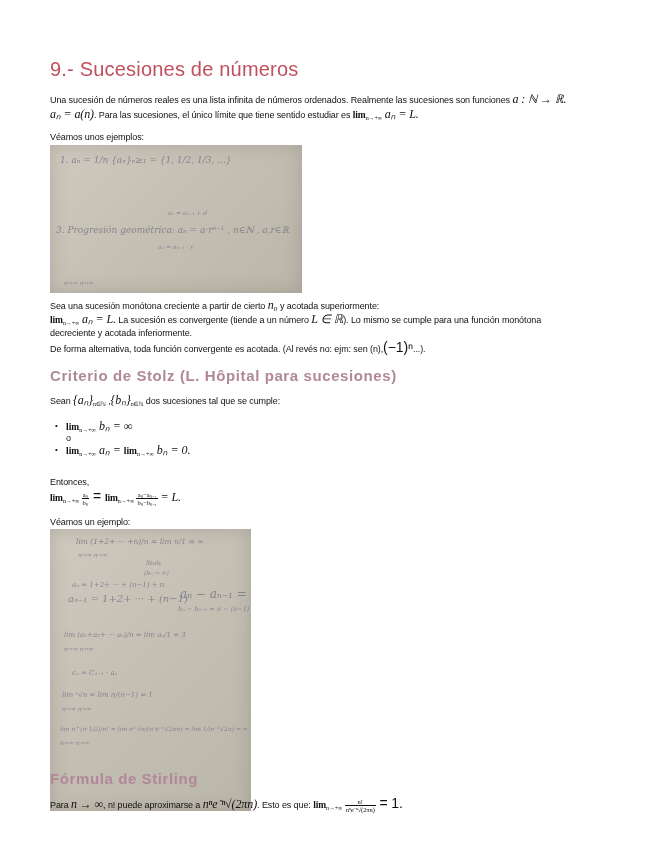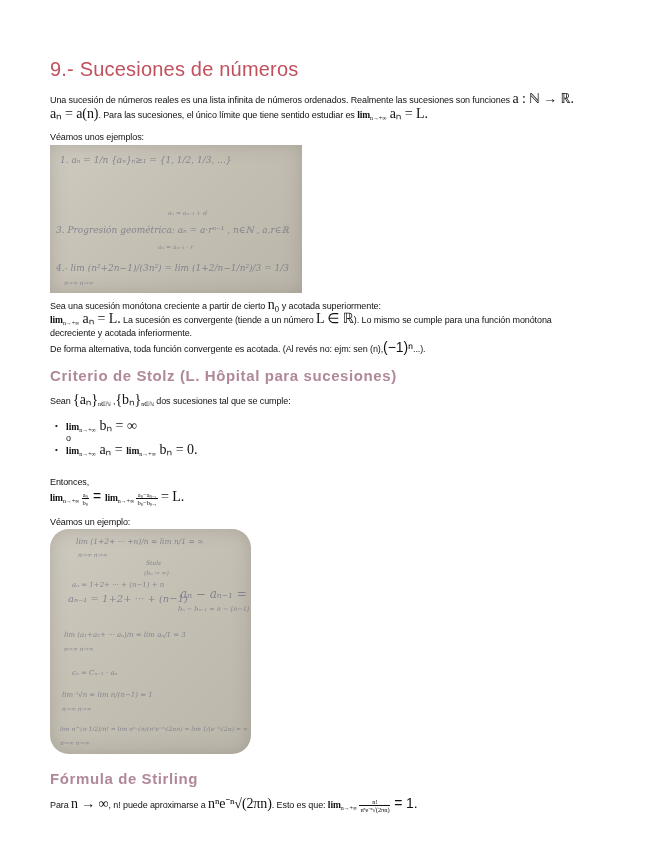--- a/index.html
+++ b/index.html
@@ -14,21 +14,21 @@
   }
   .h2 {
     position: absolute; left: 0; font-size: 15px; font-weight: bold;
     color: #b0889a; letter-spacing: 0.6px; white-space: nowrap;
   }
   .p {
     position: absolute; left: 0; font-size: 9px; line-height: 12px;
     color: #111; white-space: nowrap; letter-spacing: -0.1px;
   }
   .m { font-family: Liberation Sans, sans-serif; font-size: 14px; }
-  .mi { font-family: "Liberation Serif", serif; font-size: 14px; }
+  .mi { font-family: "Liberation Serif", serif; font-style: italic; font-size: 12px; }
   .mb { font-family: "Liberation Serif", serif; font-weight: bold; font-size: 9.5px; }
   .sub { font-size: 6px; vertical-align: -2px; font-family: "Liberation Serif", serif; }
   .frac { display: inline-block; vertical-align: middle; text-align: center; font-family: "Liberation Serif", serif; font-size: 6.5px; line-height: 7px; }
   .frac .num { display: block; border-bottom: 0.8px solid #111; padding: 0 1px; }
   .frac .den { display: block; padding: 0 1px; }
   .photo {
     position: absolute; left: 0;
     background: linear-gradient(135deg, #cfcabf 0%, #c5c0b4 45%, #bbb6aa 100%);
     box-shadow: inset 0 0 18px rgba(90,85,75,0.25);
     overflow: hidden;
@@ -56,21 +56,20 @@
     <span class="mi">aₙ = a(n)</span><span>. Para las sucesiones, el único límite que tiene sentido estudiar es </span><span class="mb">lim</span><span class="sub">n→+∞</span><span class="mi"> aₙ = L.</span>
   </div>
 
   <div class="p" style="top:131px;">Véamos unos ejemplos:</div>
 
   <div class="photo" style="top:145px; width:252px; height:148px;">
     <div class="hw" style="left:10px; top:10px;">1.  aₙ = 1/n        {aₙ}ₙ≥₁ = {1, 1/2, 1/3, ...}</div>
     <div class="hw hw-s" style="left:118px; top:64px;">aₙ = aₙ₋₁ + d</div>
     <div class="hw" style="left:6px; top:80px;">3. Progresión geométrica:  aₙ = a·rⁿ⁻¹ ,  n∈ℕ ,  a,r∈ℝ</div>
     <div class="hw hw-s" style="left:108px; top:98px;">aₙ = aₙ₋₁ · r</div>
-    <div class="hw" style="left:6px; top:118px;">4.- lim (n²+2n−1)/(3n²) = lim (1+2/n−1/n²)/3 = 1/3</div>
     <div class="hw hw-s" style="left:14px; top:134px;">n→∞                       n→∞</div>
   </div>
 
   <div class="p" style="top:299px;">
     <span>Sea una sucesión monótona creciente a partir de cierto </span><span class="mi">n₀</span><span> y acotada superiormente:</span>
   </div>
   <div class="p" style="top:313px;">
     <span class="mb">lim</span><span class="sub">n→+∞</span><span class="mi"> aₙ = L.</span><span> La sucesión es convergente (tiende a un número </span><span class="mi">L ∈ ℝ</span><span>). Lo mismo se cumple para una función monótona</span>
   </div>
   <div class="p" style="top:327px;">decreciente y acotada inferiormente.</div>
@@ -100,21 +99,21 @@
 
   <div class="p" style="top:476px;">Entonces,</div>
   <div class="p" style="top:489px; line-height:14px;">
     <span class="mb">lim</span><span class="sub">n→+∞</span>
     <span class="frac"><span class="num">aₙ</span><span class="den">bₙ</span></span><span class="m"> = </span><span class="mb">lim</span><span class="sub">n→+∞</span>
     <span class="frac"><span class="num">aₙ−aₙ₋₁</span><span class="den">bₙ−bₙ₋₁</span></span><span class="mi"> = L.</span>
   </div>
 
   <div class="p" style="top:516px;">Véamos un ejemplo:</div>
 
-  <div class="photo" style="top:529px; width:201px; height:225px;border-radius:19px;">
+  <div class="photo" style="top:529px; width:201px; height:282px;">
     <div class="hw" style="left:26px; top:8px; font-size:7.5px;">lim  (1+2+ ··· +n)/n  =  lim  n/1  = ∞</div>
     <div class="hw hw-s" style="left:28px; top:22px;">n→∞                      n→∞</div>
     <div class="hw hw-s" style="left:96px; top:30px;">Stolz</div>
     <div class="hw hw-s" style="left:94px; top:40px;">(bₙ → ∞)</div>
     <div class="hw" style="left:22px; top:52px; font-size:7px;">aₙ = 1+2+ ··· + (n−1) + n</div>
     <div class="hw" style="left:18px; top:64px; font-size:10px;text-align:right;">aₙ₋₁ = 1+2+ ··· + (n−1)</div>
     <div class="hw" style="left:130px; top:58px; font-size:12px;">aₙ − aₙ₋₁ = n</div>
     <div class="hw" style="left:128px; top:76px; font-size:6.5px;">bₙ − bₙ₋₁ = n − (n−1) = 1</div>
     <div class="hw" style="left:14px; top:102px; font-size:7px;">lim (a₁+a₂+ ··· aₙ)/n  =  lim  aₙ/1 = 3</div>
     <div class="hw hw-s" style="left:14px; top:116px;">n→∞                        n→∞</div>

